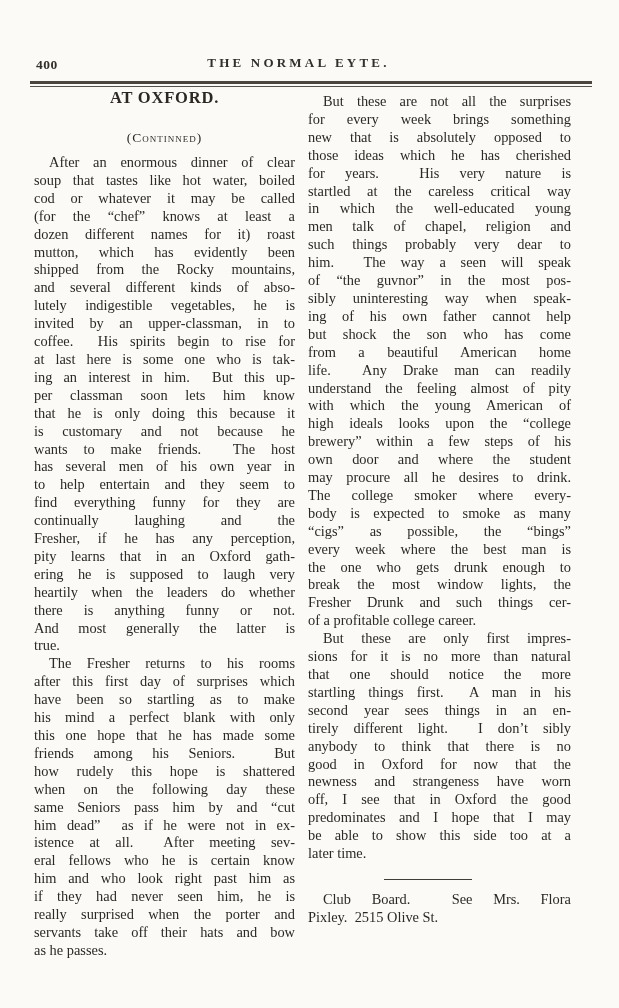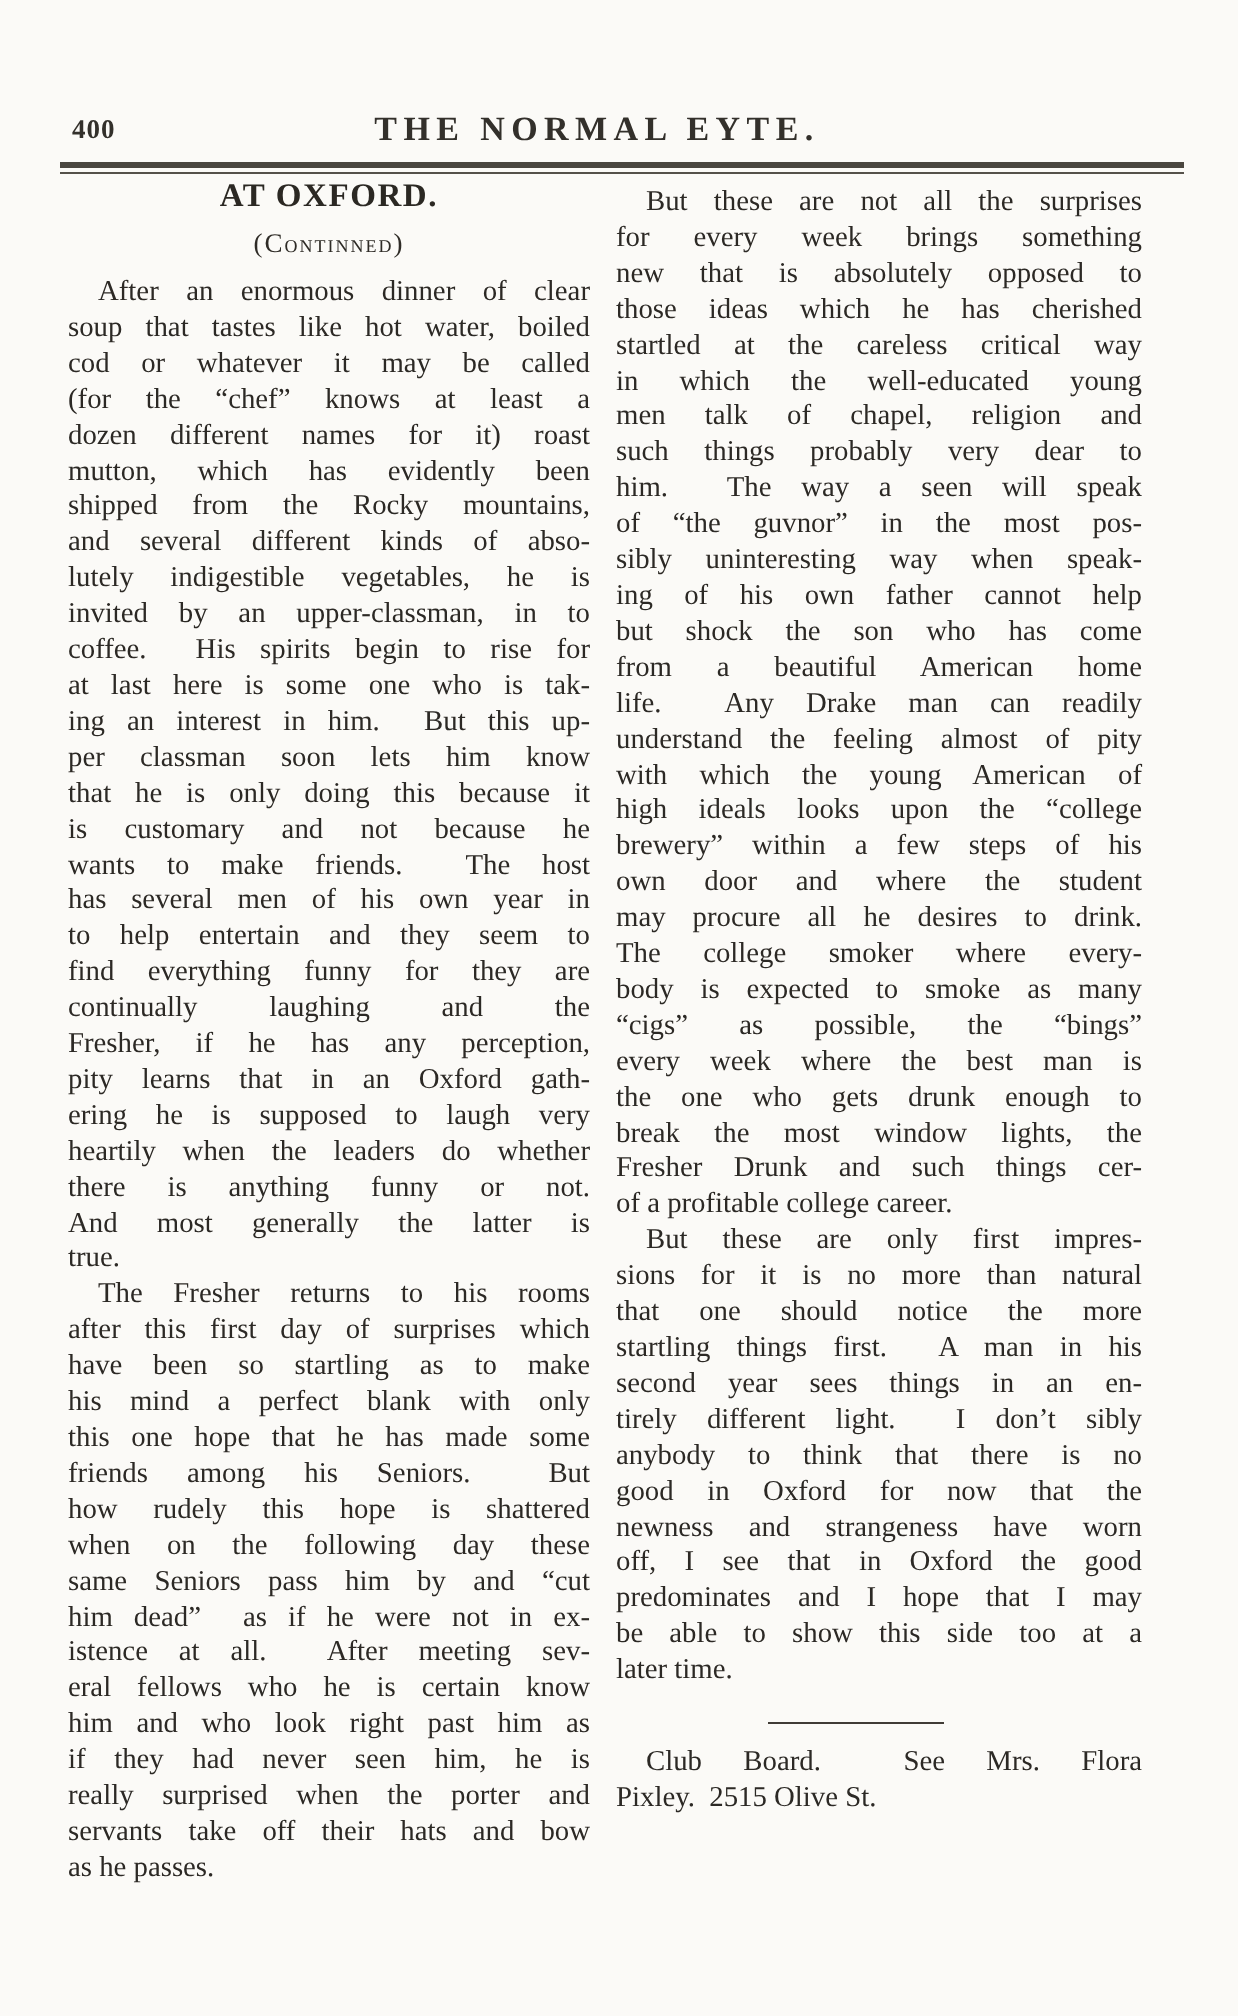--- a/index.html
+++ b/index.html
@@ -14,35 +14,35 @@
   }
   
   .pageno {
     position:absolute; left:36px; top:57px;
     font-size:13.5px; font-weight:700; letter-spacing:0.5px;
     color:#33302b;
   }
   .masthead {
     position:absolute; left:0; right:22px; top:55px;
     margin:0; text-align:center;
-    font-size:17px; font-weight:700; letter-spacing:3.2px;
+    font-size:13px; font-weight:700; letter-spacing:3.2px;
     color:#33302b;
   }
   .double-rule {
     position:absolute; left:30px; top:81px;
     width:562px; height:2px;
     border-top:3px solid #4a463f;
     border-bottom:1px solid #55514a;
   }
   
   .col { position:absolute; }
   .col-left  { left:34px;  top:88px; width:261px; }
   .col-right { left:308px; top:93px; width:263px; }
   .title {
-    margin:0 0 4px 0; text-align:center;
+    margin:0 0 20px 0; text-align:center;
     font-size:16.5px; font-weight:700; letter-spacing:0.8px;
     line-height:20px; color:#2b2823;
   }
   .subtitle {
     margin:0 0 7px 0; text-align:center;
     font-variant:small-caps; font-size:13.5px; letter-spacing:1px;
     line-height:19px; color:#2e2b26;
   }
   
   .para { margin:0; }
@@ -127,20 +127,21 @@
       </div>
   </div>
 
   <div class="col col-right">
     <div>
         <div class="para">
           <div class="line">But these are not all the surprises</div>
           <div class="line">for every week brings something</div>
           <div class="line">new that is absolutely opposed to</div>
           <div class="line">those ideas which he has cherished</div>
+          <div class="line">for years.  His very nature is</div>
           <div class="line">startled at the careless critical way</div>
           <div class="line">in which the well-educated young</div>
           <div class="line">men talk of chapel, religion and</div>
           <div class="line">such things probably very dear to</div>
           <div class="line">him.  The way a seen will speak</div>
           <div class="line">of “the guvnor” in the most pos-</div>
           <div class="line">sibly uninteresting way when speak-</div>
           <div class="line">ing of his own father cannot help</div>
           <div class="line">but shock the son who has come</div>
           <div class="line">from a beautiful American home</div>

